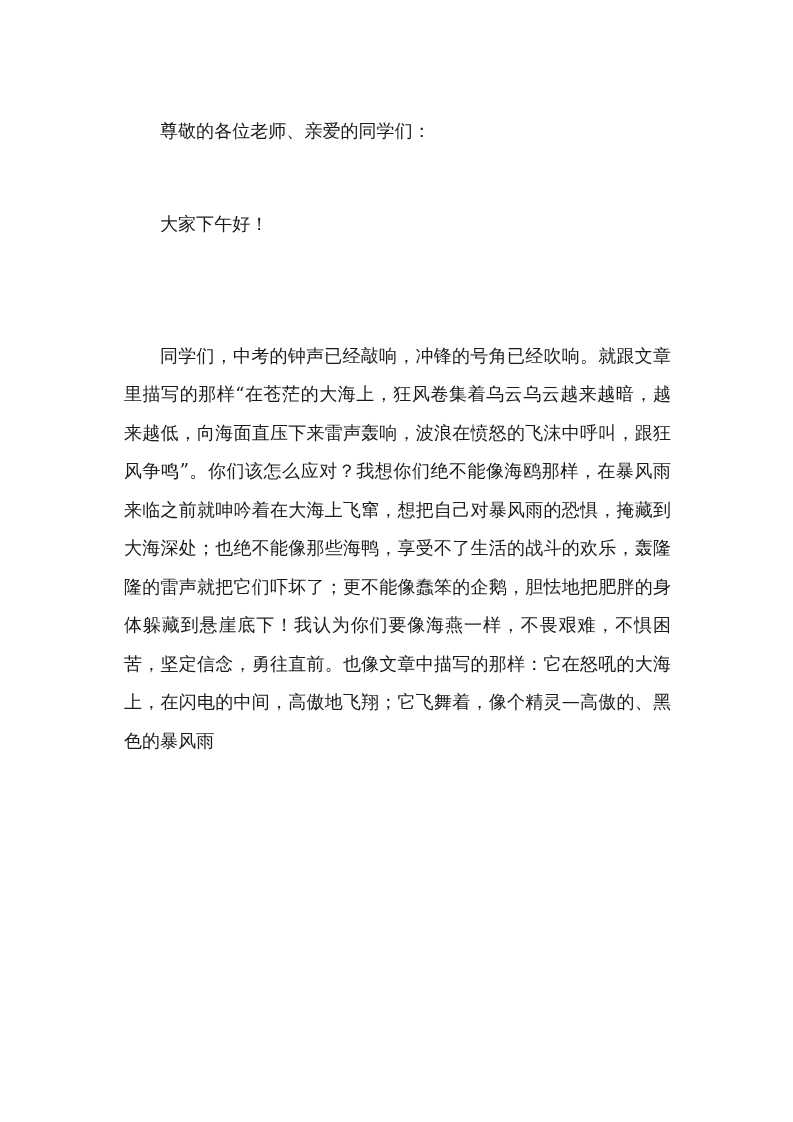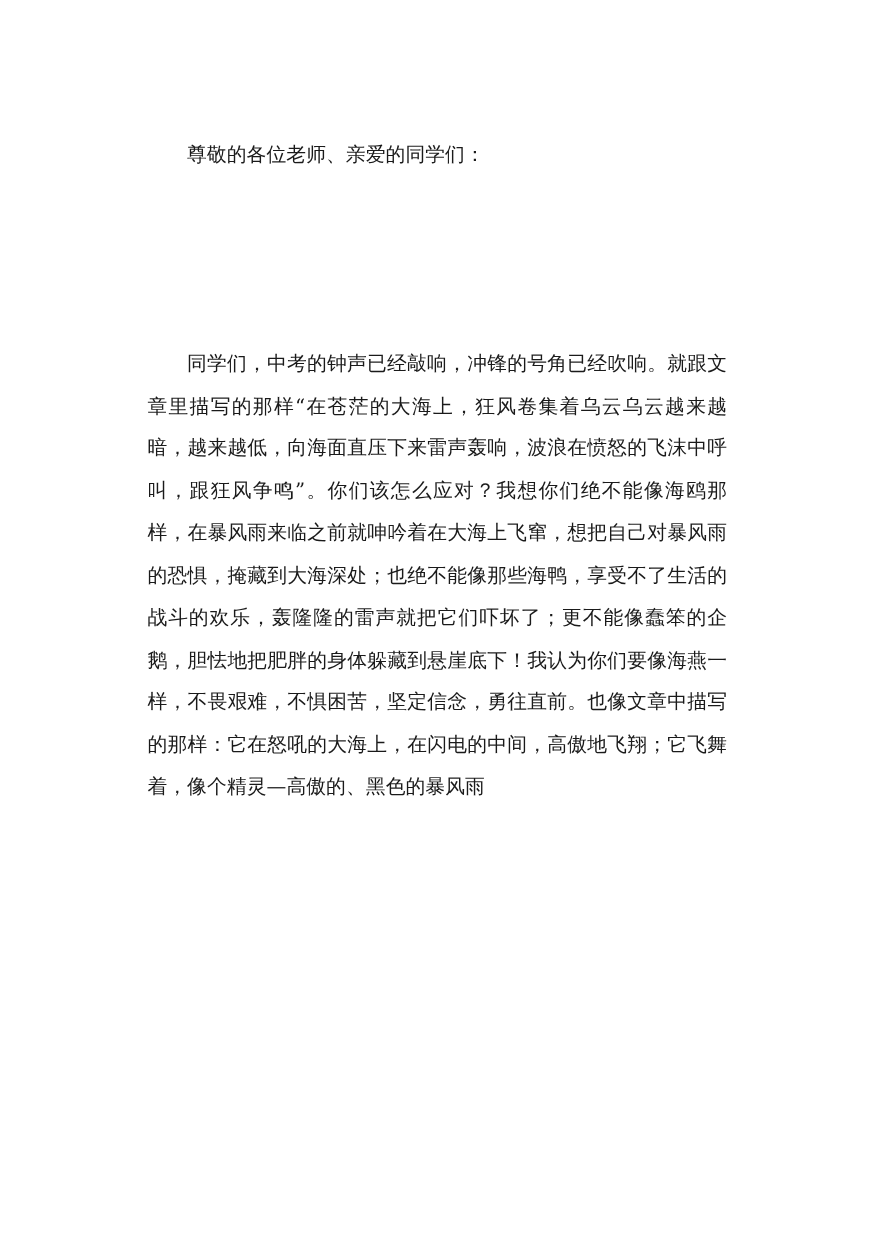--- a/index.html
+++ b/index.html
@@ -17,35 +17,36 @@
   }
   .page {
     position: absolute;
     left: 116px;
     top: 104px;
     width: 563px;
   }
   .para {
     font-size: 18px;
     line-height: 38.5px;
-    margin: 18px;
+    margin: 8px;
     text-align: justify;
     text-justify: inter-character;
     word-break: break-all;
     letter-spacing: 0.05px;
   }
   .indent {
     text-indent: 36px;
   }
   .gap {
     height: 38.5px;
   }
 </style>
 </head>
 <body>
 
 <div class="page">
   <p class="para indent">尊敬的各位老师、亲爱的同学们：</p>
   <div class="gap"></div>
+  <p class="para indent">大家下午好！</p>
   <div class="gap"></div>
   <div class="gap"></div>
   <p class="para indent">同学们，中考的钟声已经敲响，冲锋的号角已经吹响。就跟文章里描写的那样“在苍茫的大海上，狂风卷集着乌云乌云越来越暗，越来越低，向海面直压下来雷声轰响，波浪在愤怒的飞沫中呼叫，跟狂风争鸣”。你们该怎么应对？我想你们绝不能像海鸥那样，在暴风雨来临之前就呻吟着在大海上飞窜，想把自己对暴风雨的恐惧，掩藏到大海深处；也绝不能像那些海鸭，享受不了生活的战斗的欢乐，轰隆隆的雷声就把它们吓坏了；更不能像蠢笨的企鹅，胆怯地把肥胖的身体躲藏到悬崖底下！我认为你们要像海燕一样，不畏艰难，不惧困苦，坚定信念，勇往直前。也像文章中描写的那样：它在怒吼的大海上，在闪电的中间，高傲地飞翔；它飞舞着，像个精灵—高傲的、黑色的暴风雨</p>
 </div>
 
 </body></html>

